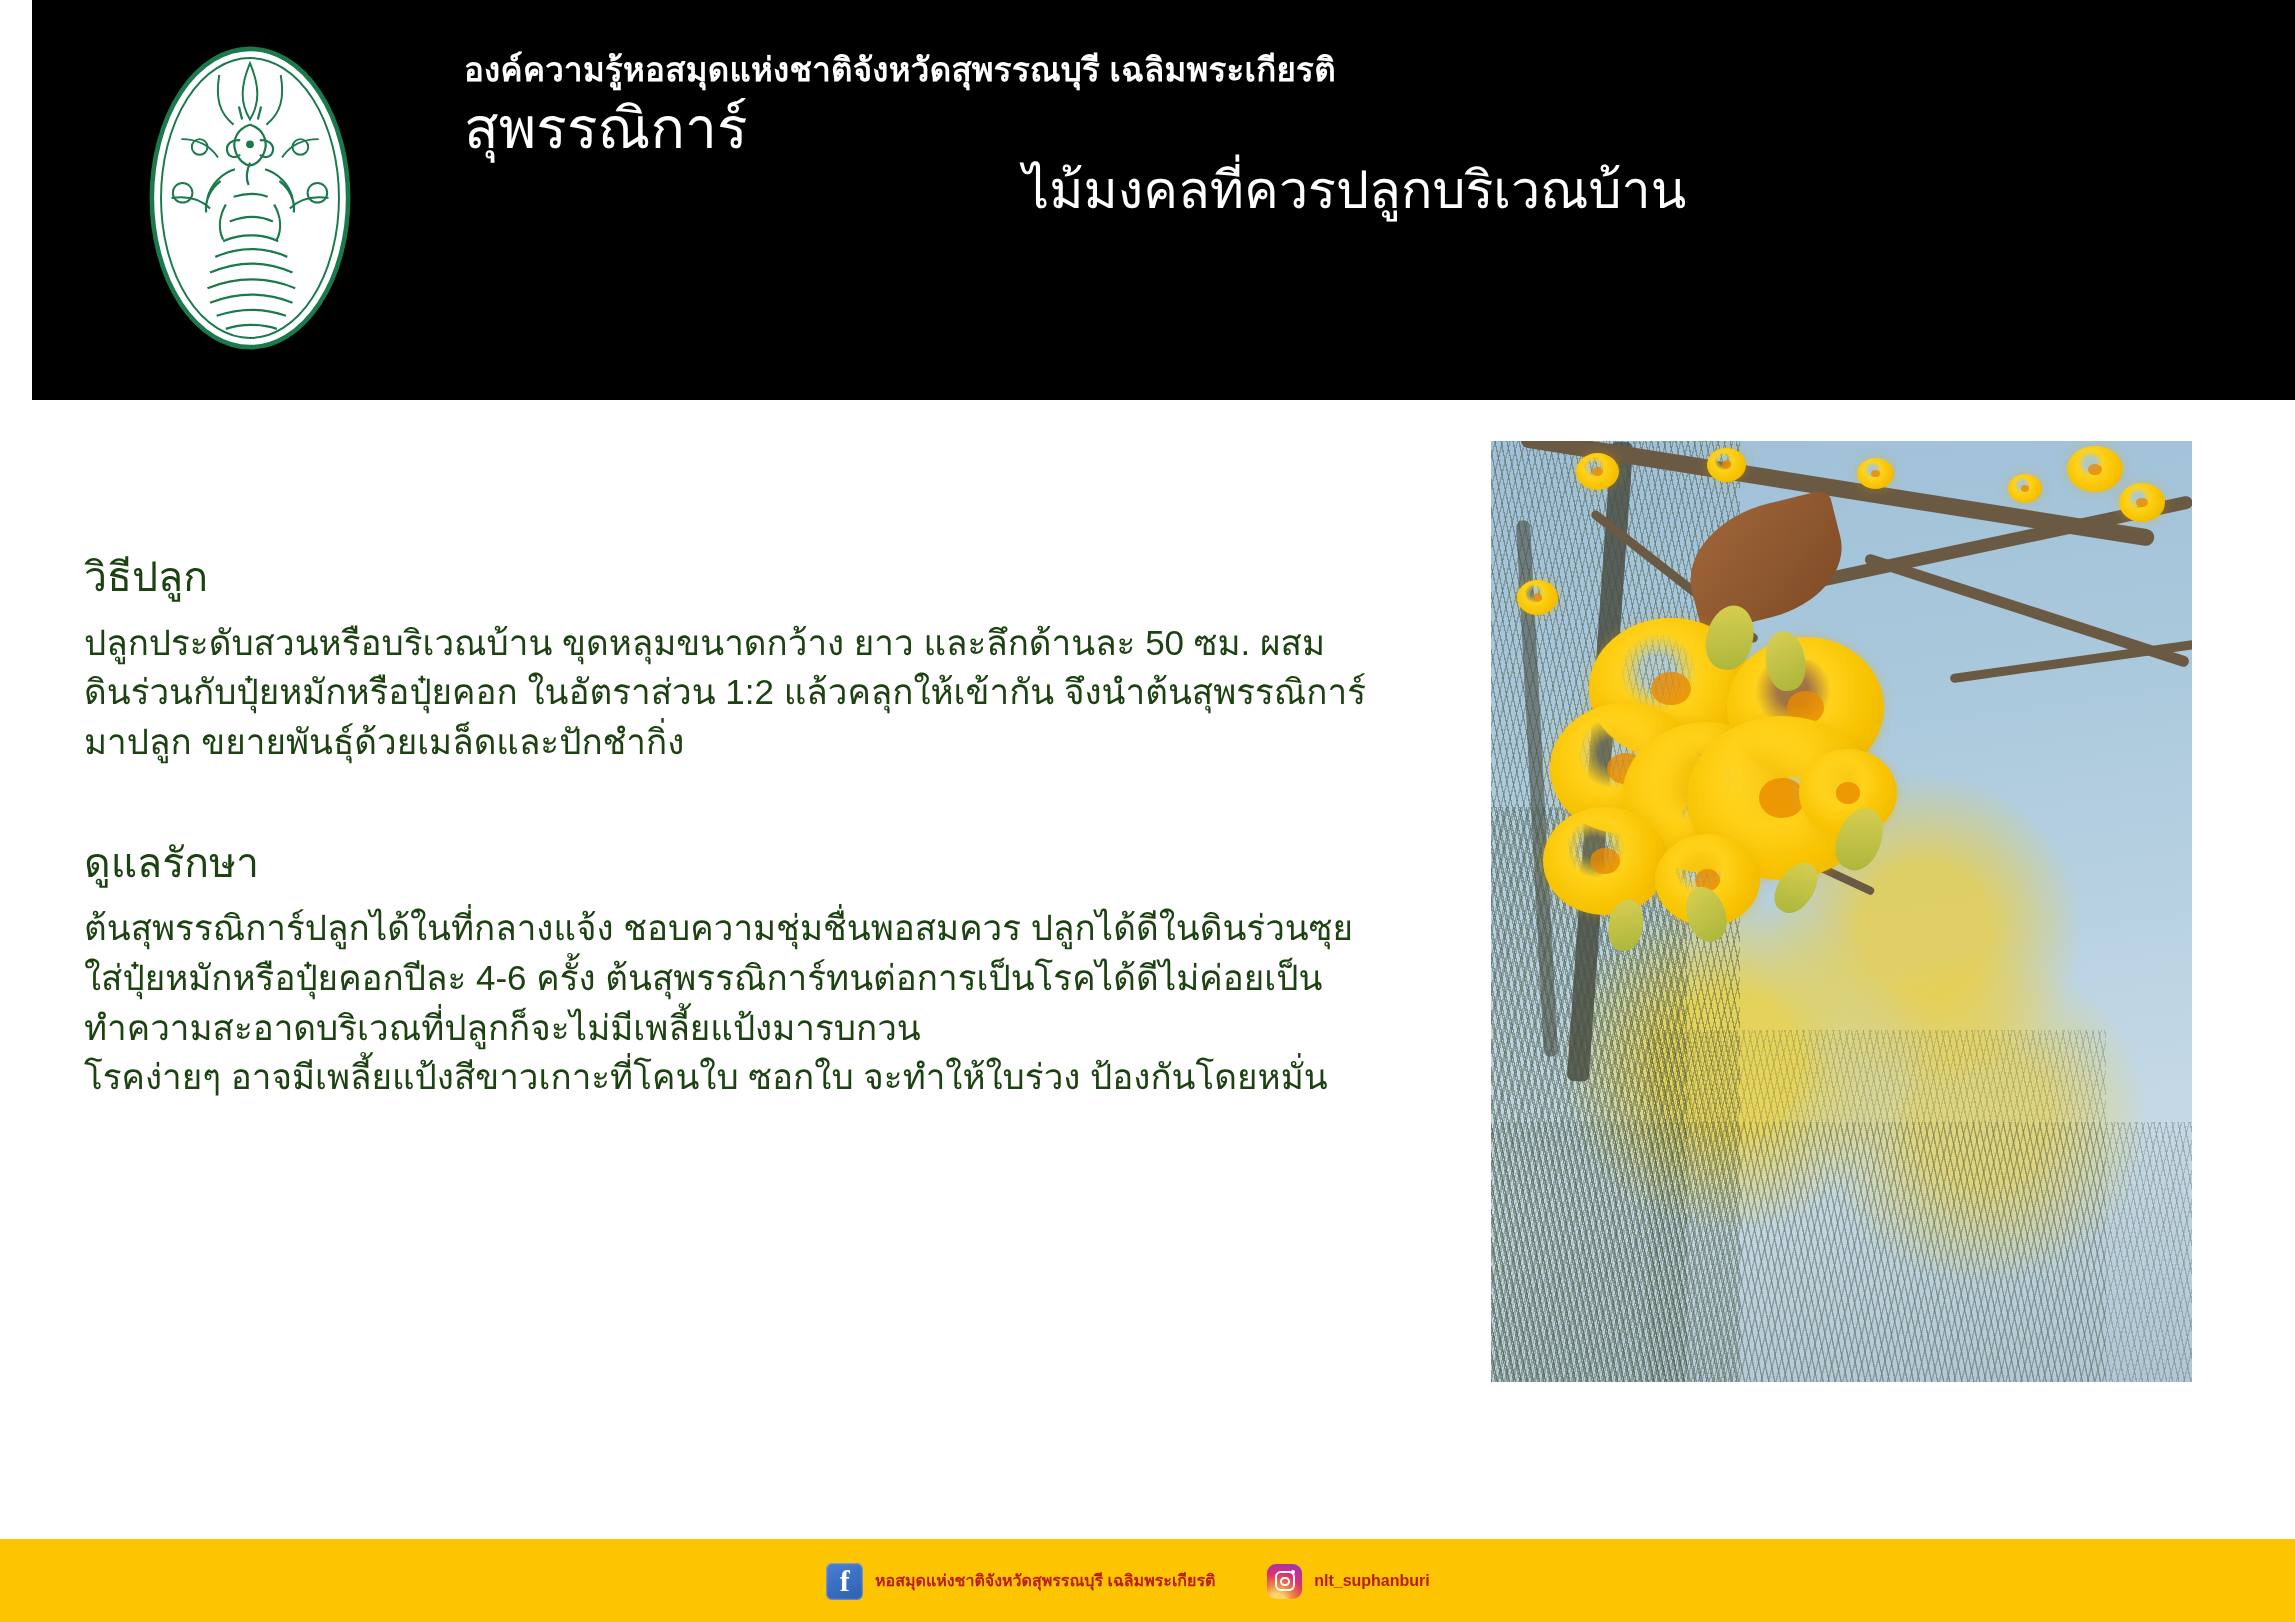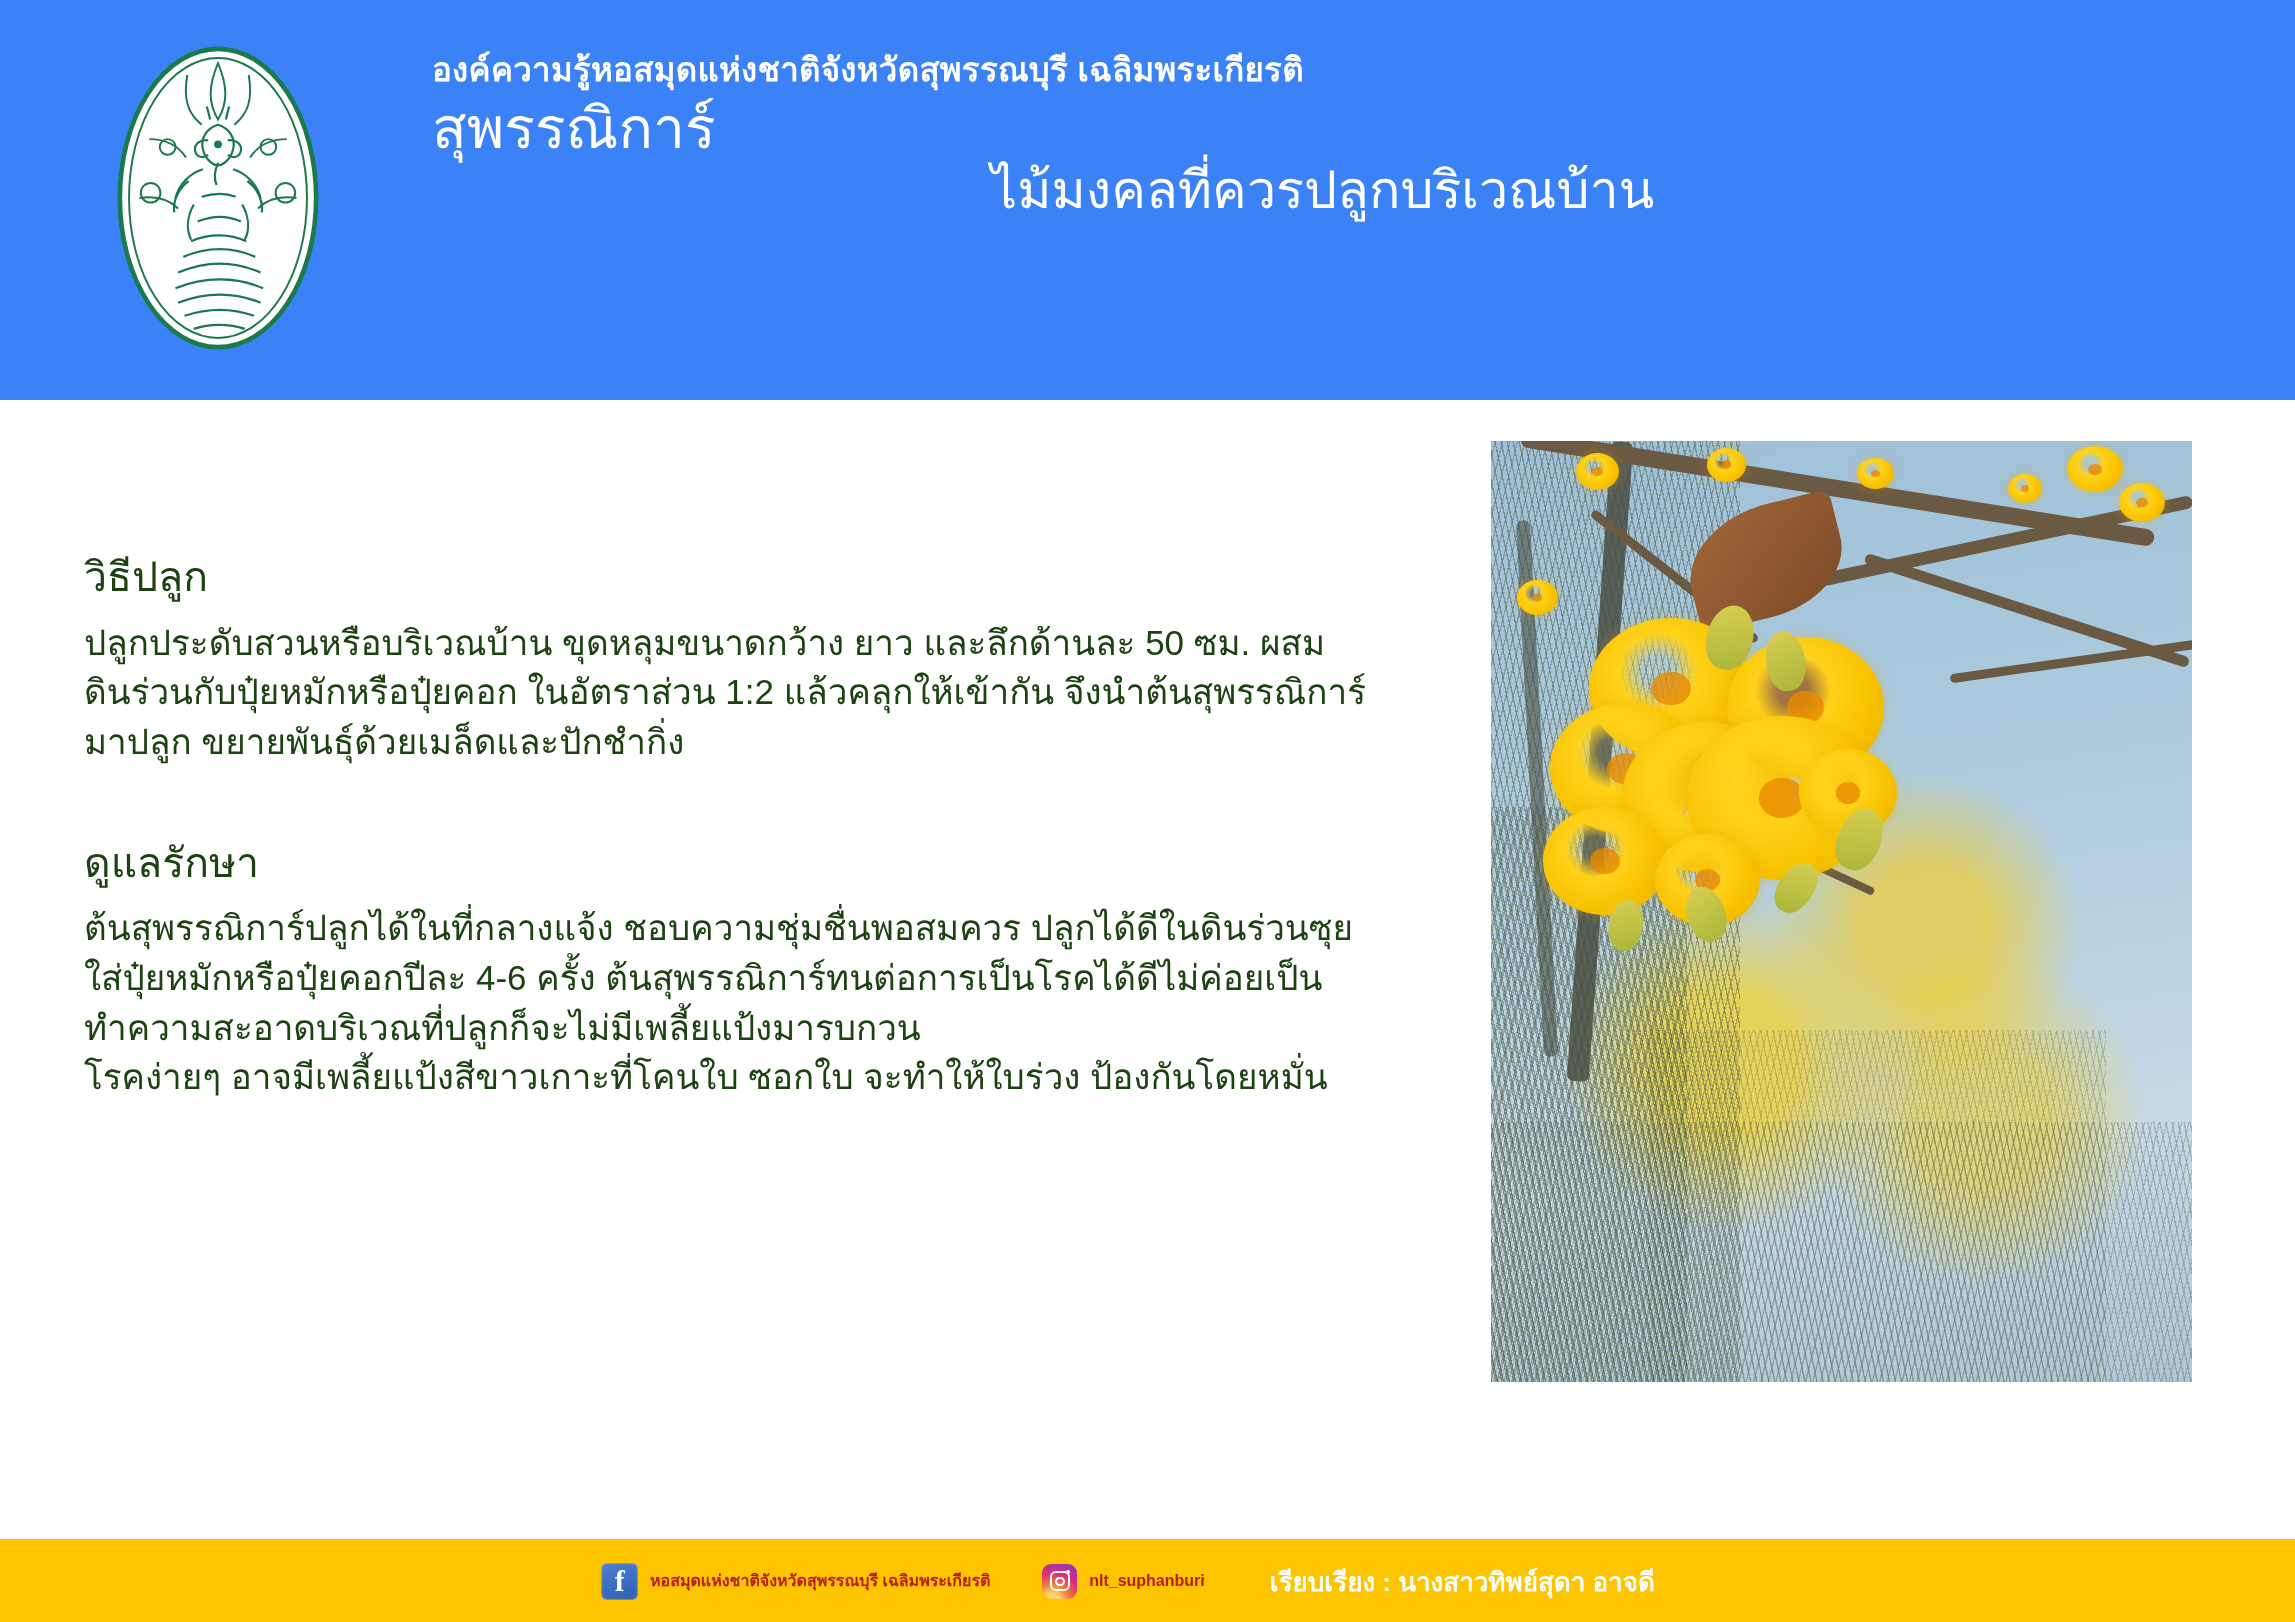--- a/index.html
+++ b/index.html
@@ -14,23 +14,23 @@
     position:absolute; inset:0;
     width:2295px; height:1623px;
     background:#ffffff;
     display:flex; flex-direction:column;
   }
 
   
   .header {
     position:relative;
     height:400px;
-    background:#3b82f6;
+    background:#000000;
     flex:0 0 400px;
-    display:flex; align-items:flex-start;
+    display:flex; align-items:flex-start;margin-left:32px;
   }
   .seal {
     position:absolute;
     left:110px; top:41px;
     width:216px; height:314px;
     display:flex; align-items:center; justify-content:center;
   }
   .seal svg { width:216px; height:314px; display:block; }
 
   .header-text {
@@ -347,17 +347,16 @@
       <div class="foot-text">หอสมุดแห่งชาติจังหวัดสุพรรณบุรี เฉลิมพระเกียรติ</div>
     </div>
     <div class="ig-item" style="margin-left:26px;justify-content:space-between;">
       <div class="ig-icon">
           <i></i>
           <b></b>
           <u></u>
         </div>
       <div class="foot-text">nlt_suphanburi</div>
     </div>
-    <div class="credit">เรียบเรียง : นางสาวทิพย์สุดา  อาจดี</div>
   </div>
 
 </div>
 
 
 </body></html>

